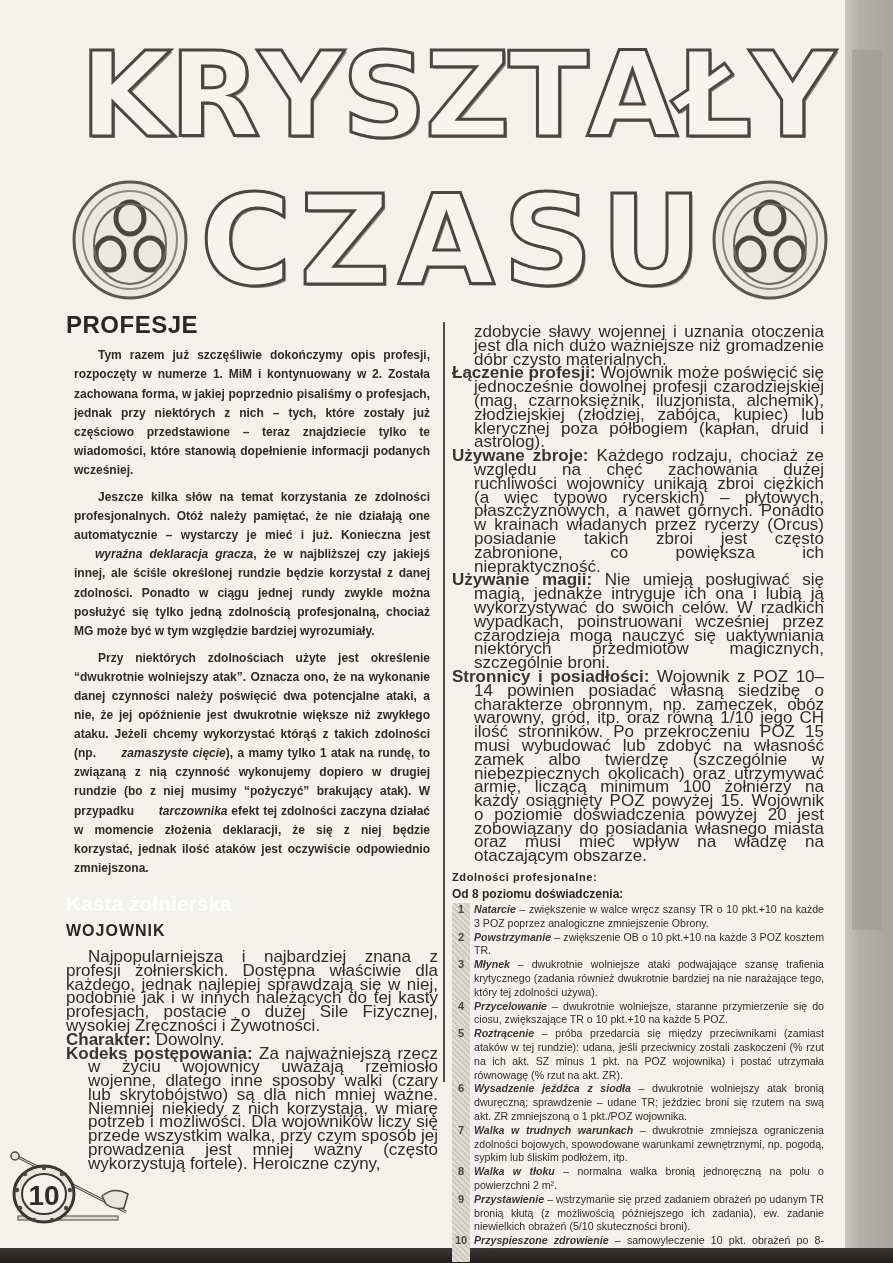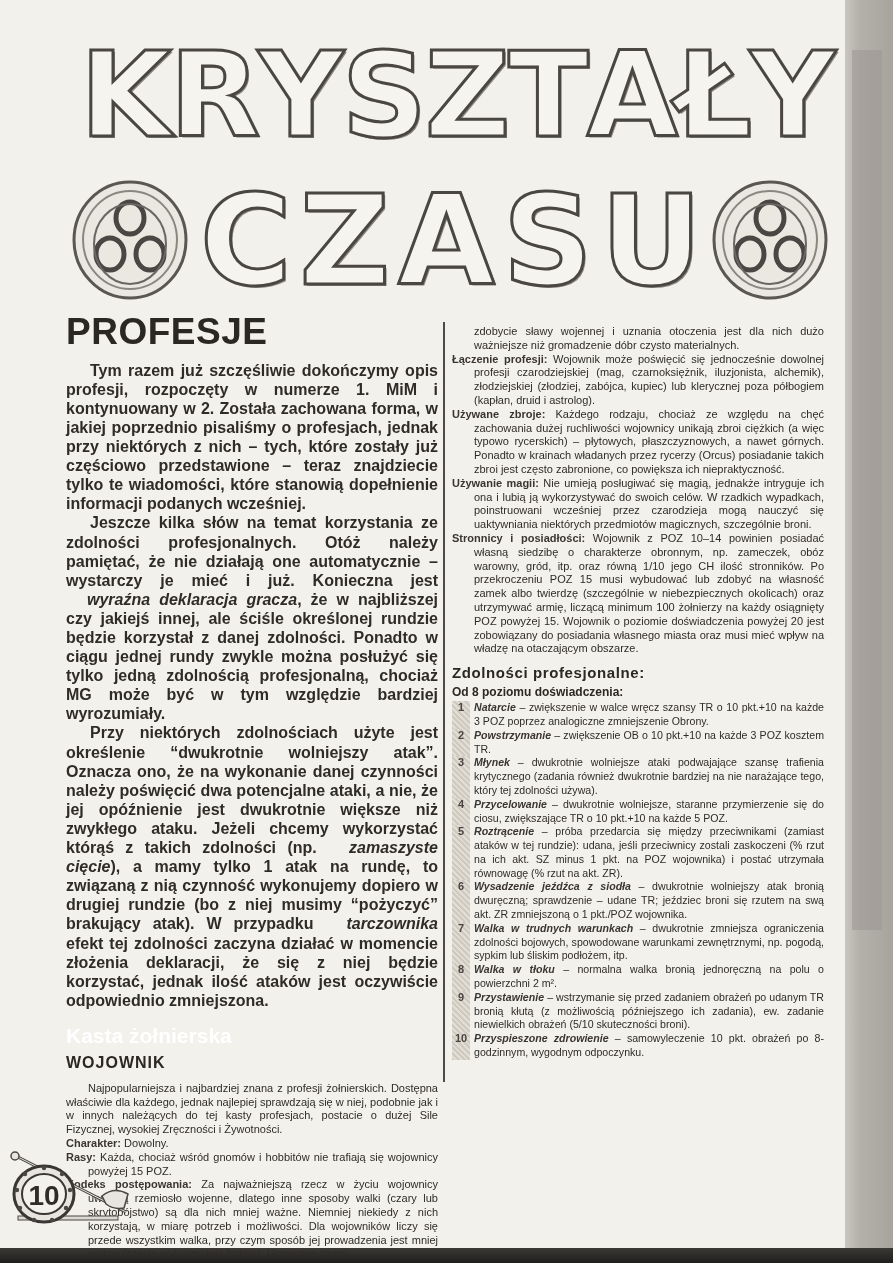--- a/index.html
+++ b/index.html
@@ -41,35 +41,35 @@
   .mh-row.r2 .rune { font-size:125px; }
   .triskele {
     width:120px; height:120px; flex:none;
   }
   
   .col-left { position:absolute; left:66px; top:312px; width:372px; }
   .col-divider { position:absolute; left:443px; top:322px; width:2px; height:760px; background:#4e4a46; }
   .col-right { position:absolute; left:452px; top:325px; width:372px; }
 
   .h-profesje {
-    font-weight:bold; font-size:37px; letter-spacing:0.5px; color:#2b2725;
+    font-weight:bold; font-size:24px; letter-spacing:0.5px; color:#2b2725;
     margin:0 0 8px 0; line-height:1.1;
   }
   .lead p {
-    margin:0; font-weight:bold; font-size:16px; line-height:19.1px;
+    margin:8px; font-weight:bold; font-size:12px; line-height:19.1px;
     text-align:justify; color:#2f2b29; text-indent:24px;
   }
   .lead em { font-style:italic;padding-left:21px; }
   .h-kasta { font-weight:bold; font-size:21px; margin:14px 0 6px 0; color:#ffffff; }
   .h-wojownik { font-weight:bold; font-size:16px; letter-spacing:1px; margin:0 0 10px 0; color:#2b2725; }
-  .small p { margin:0; font-size:11px; line-height:13.8px; text-align:justify; color:#2f2b29; }
+  .small p { margin:0; font-size:17px; line-height:13.8px; text-align:justify; color:#2f2b29; }
   .small p.indent { text-indent:22px; }
   .small p.hang { padding-left:22px; text-indent:-22px; }
   .small b { font-weight:bold; color:#3a3432; }
-  .h-zdol { font-weight:bold; font-size:15px; letter-spacing:0.6px; margin:8px 0 4px 0; color:#2b2725; }
+  .h-zdol { font-weight:bold; font-size:11px; letter-spacing:0.6px; margin:8px 0 4px 0; color:#2b2725; }
   .h-od { font-weight:bold; font-size:12px; margin:0 0 2px 0; color:#2b2725; }
   .ability { position:relative; padding-left:22px; font-size:10.6px; line-height:13.8px; text-align:justify; color:#2f2b29; }
   .ability .num {
     position:absolute; left:0; top:0; bottom:0; width:18px;
     background:repeating-linear-gradient(45deg,#cfcac0 0 2px,#e2ded6 2px 4px);
     font-weight:bold; font-size:11px; text-align:center; color:#4a4541;
   }
   .ability em { font-weight:bold; font-style:italic; color:#3a3432; }
 
   .page-badge { position:absolute; left:6px; top:1150px; width:135px; height:80px; }
@@ -125,21 +125,20 @@
       <p><span>Tym razem już szczęśliwie dokończymy opis profesji, rozpoczęty w numerze 1. MiM i kontynuowany w 2. Została zachowana forma, w jakiej poprzednio pisaliśmy o profesjach, jednak przy niektórych z nich – tych, które zostały już częściowo przedstawione – teraz znajdziecie tylko te wiadomości, które stanowią dopełnienie informacji podanych wcześniej.</span></p>
       <p><span>Jeszcze kilka słów na temat korzystania ze zdolności profesjonalnych. Otóż należy pamiętać, że nie działają one automatycznie – wystarczy je mieć i już. Konieczna jest </span><em>wyraźna deklaracja gracza</em><span>, że w najbliższej czy jakiejś innej, ale ściśle określonej rundzie będzie korzystał z danej zdolności. Ponadto w ciągu jednej rundy zwykle można posłużyć się tylko jedną zdolnością profesjonalną, chociaż MG może być w tym względzie bardziej wyrozumiały.</span></p>
       <p><span>Przy niektórych zdolnościach użyte jest określenie “dwukrotnie wolniejszy atak”. Oznacza ono, że na wykonanie danej czynności należy poświęcić dwa potencjalne ataki, a nie, że jej opóźnienie jest dwukrotnie większe niż zwykłego ataku. Jeżeli chcemy wykorzystać którąś z takich zdolności (np. </span><em>zamaszyste cięcie</em><span>), a mamy tylko 1 atak na rundę, to związaną z nią czynność wykonujemy dopiero w drugiej rundzie (bo z niej musimy “pożyczyć” brakujący atak). W przypadku </span><em>tarczownika</em><span> efekt tej zdolności zaczyna działać w momencie złożenia deklaracji, że się z niej będzie korzystać, jednak ilość ataków jest oczywiście odpowiednio zmniejszona.</span></p>
     </div>
   <h2 class="h-kasta">Kasta żołnierska</h2>
   <h3 class="h-wojownik">WOJOWNIK</h3>
   <div class="small">
     <p class="indent">Najpopularniejsza i najbardziej znana z profesji żołnierskich. Dostępna właściwie dla każdego, jednak najlepiej sprawdzają się w niej, podobnie jak i w innych należących do tej kasty profesjach, postacie o dużej Sile Fizycznej, wysokiej Zręczności i Żywotności.</p>
     <div id="left-attrs">
         <p class="hang"><b>Charakter:</b><span> Dowolny.</span></p>
-        <p class="hang"><b>Rasy:</b><span> Każda, chociaż wśród gnomów i hobbitów nie trafiają się wojownicy powyżej 15 POZ.</span></p>
         <p class="hang"><b>Kodeks postępowania:</b><span> Za najważniejszą rzecz w życiu wojownicy uważają rzemiosło wojenne, dlatego inne sposoby walki (czary lub skrytobójstwo) są dla nich mniej ważne. Niemniej niekiedy z nich korzystają, w miarę potrzeb i możliwości. Dla wojowników liczy się przede wszystkim walka, przy czym sposób jej prowadzenia jest mniej ważny (często wykorzystują fortele). Heroiczne czyny,</span></p>
       </div>
   </div>
 </div>
 
 <div class="col-divider"></div>
 
 <div class="col-right">
   <div class="small">
     <p style="padding-left:22px">zdobycie sławy wojennej i uznania otoczenia jest dla nich dużo ważniejsze niż gromadzenie dóbr czysto materialnych.</p>

